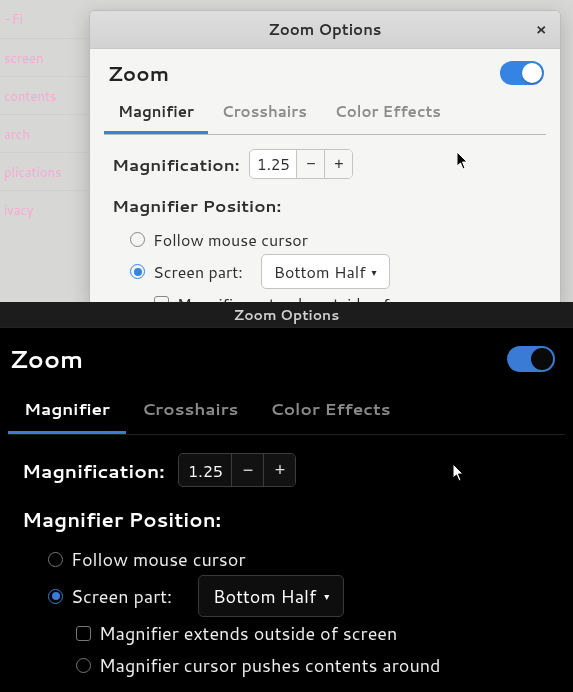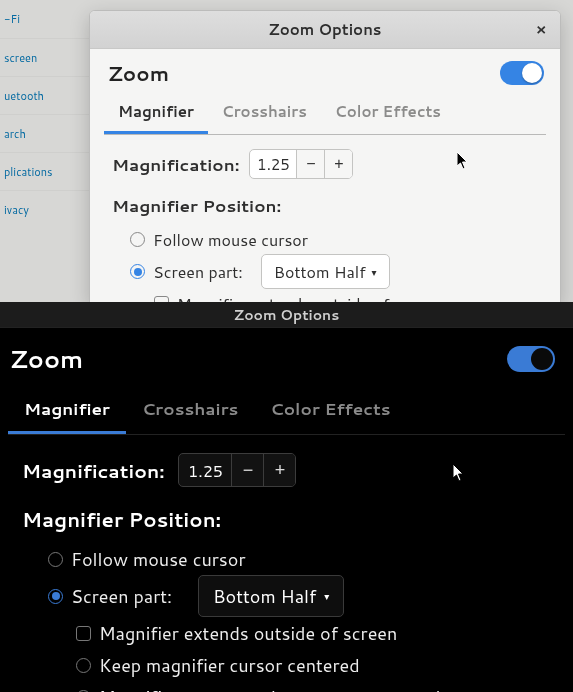--- a/index.html
+++ b/index.html
@@ -11,21 +11,21 @@
     overflow: hidden;
     background: #000;
   }
   
   .light-bg {
     position: absolute; top: 0; left: 0; right: 0; height: 302px;
     background: #d7d7d5;
   }
   .sidebar {
     position: absolute; left: 0; top: 0; width: 89px; height: 302px;
-    font-size: 11px; color: #0369a1;
+    font-size: 13px; color: #f9a8d4;
   }
   .sidebar-row { height: 38px; display: flex; align-items: center; padding-left: 4px; border-top: 1px solid #cfcfcd; }
   .sidebar-row:first-child { border-top: none; }
   .dialog {
     position: absolute; top: 10px; left: 89px; width: 472px; height: 293px;
     background: #f5f5f4;
     border: 1px solid #bcbcbb; border-radius: 6px 6px 0 0;
     box-shadow: 0 6px 20px rgba(0,0,0,0.2);
     overflow: hidden;
   }
@@ -159,21 +159,21 @@
 <div class="light-bg"></div>
 
 <div class="sidebar">
   <div class="sidebar-row">
       <span>-Fi</span>
     </div>
   <div class="sidebar-row">
       <span>screen</span>
     </div>
   <div class="sidebar-row">
-      <span>uetooth</span>
+      <span>contents</span>
     </div>
   <div class="sidebar-row">
       <span>arch</span>
     </div>
   <div class="sidebar-row">
       <span>plications</span>
     </div>
   <div class="sidebar-row">
       <span>ivacy</span>
     </div>
@@ -273,24 +273,20 @@
           <span class="caret">▾</span>
         </div>
       </div>
       <div class="subopts-d">
         <div class="opt-row-d">
           <span class="check"></span>
           <span>Magnifier extends outside of screen</span>
         </div>
         <div class="opt-row-d">
           <span class="radio"></span>
-          <span>Keep magnifier cursor centered</span>
-        </div>
-        <div class="opt-row-d">
-          <span class="radio"></span>
           <span>Magnifier cursor pushes contents around</span>
         </div>
 
       </div>
     </div>
   </div>
 
   <div class="cursor-arrow" style="top:162px; left:453px; color:#fff;">
     <svg viewBox="0 0 12 18" width="12" height="18">
         <path d="M0 0 L0 14 L3.5 11 L6 17 L8 16 L5.5 10 L10 10 Z" fill="#fff" stroke="#000" stroke-width="1"></path>

